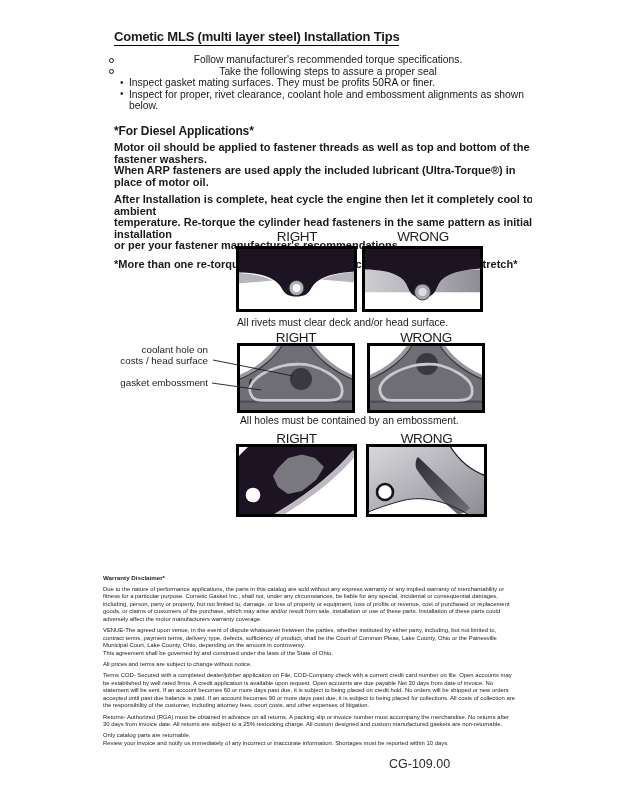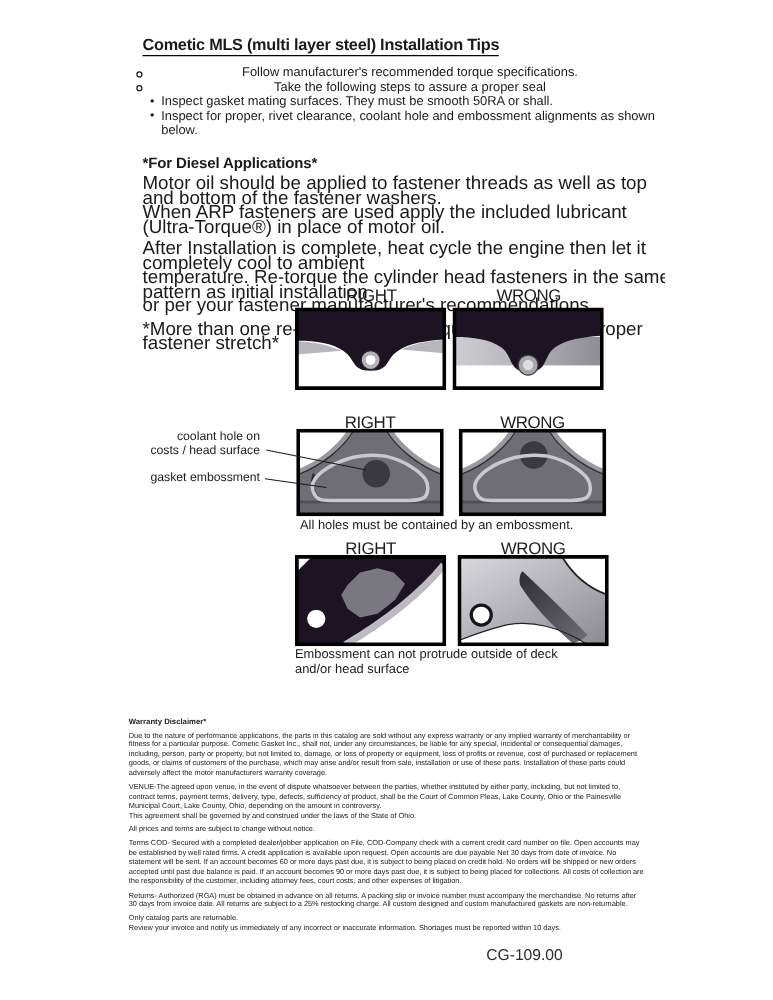--- a/index.html
+++ b/index.html
@@ -15,21 +15,21 @@
   }
   .bullets { margin-left:-5px; font-size:10.3px; line-height:11.6px; }
   .b-row { position:relative; padding-left:9px;text-align:center; }
   .ob {
     position:absolute; left:0; top:3.6px; width:3.2px; height:3.2px;
     border:0.9px solid #1a1a1a; border-radius:50%;
   }
   .sb-row { position:relative; padding-left:20px; }
   .dot { position:absolute; left:11px; top:-0.5px; font-size:10px; }
   .diesel-h { margin:12px 0 0 0; font-size:12px; font-weight:bold; letter-spacing:-0.1px; }
-  .para { margin:4.5px 0 0 0; font-size:15px; line-height:11.5px; white-space:pre-line; }
+  .para { margin:4.5px 0 0 0; font-size:11px; line-height:11.5px; white-space:pre-line;font-weight:bold; }
   .para2 { margin-top:6px; }
   .note { margin-top:7px; }
   
   .lbl { position:absolute; text-align:center; font-size:13.5px; letter-spacing:-0.3px; color:#1c1c1c; }
   .panel { position:absolute; }
   .cap { position:absolute; font-size:10.3px; line-height:11.5px; color:#1a1a1a; white-space:pre-line; }
   .side-lbl {
     position:absolute; left:95px; width:113px; text-align:right;
     font-size:9.8px; line-height:11px; white-space:pre-line; color:#1a1a1a;
   }
@@ -52,21 +52,21 @@
       <div class="b-row">
         <span class="ob"></span>
         <span>Follow manufacturer's recommended torque specifications.</span>
       </div>
       <div class="b-row">
         <span class="ob"></span>
         <span>Take the following steps to assure a proper seal</span>
       </div>
       <div class="sb-row">
         <span class="dot">•</span>
-        <span>Inspect gasket mating surfaces.  They must be smooth 50RA or shall.</span>
+        <span>Inspect gasket mating surfaces.  They must be profits 50RA or finer.</span>
       </div>
       <div class="sb-row">
         <span class="dot">•</span>
         <span>Inspect for proper, rivet clearance, coolant hole and embossment alignments as shown below.</span>
       </div>
     </div>
 
     <h2 class="diesel-h">*For Diesel Applications*</h2>
     <p class="para">Motor oil should be applied to fastener threads as well as top and bottom of the fastener washers.
 When ARP fasteners are used apply the included lubricant (Ultra-Torque®) in place of motor oil.</p>
@@ -99,20 +99,21 @@
     </defs>
     <rect x="1.5" y="1.5" width="118" height="63" fill="#ffffff"></rect>
     <rect x="2" y="23.5" width="117" height="23" fill="url(#gw1)"></rect>
     <rect x="2" y="46.5" width="117" height="17" fill="#ffffff"></rect>
     <path d="M2,2 H119 V22.5 C104,23.5 91,25.5 82.5,31.5 C72,38.5 77,51.5 60.5,51.5 C44,51.5 49,38.5 38.5,31.5 C30,25.5 17,23.5 2,23.5 Z" fill="#1c1323"></path>
     <circle cx="60.5" cy="46" r="8" fill="#a8a7ad" stroke="#39373d" stroke-width="1"></circle>
     <circle cx="60.5" cy="46" r="4.2" fill="#dddce1"></circle>
     <rect x="1.5" y="1.5" width="118" height="63" fill="none" stroke="#000000" stroke-width="3"></rect>
   </svg>
 
+  <div class="cap" style="left:237px; top:317px;">All rivets must clear deck and/or head surface.</div>
 
   <div class="lbl" style="left:237px; top:330px; width:118px;">RIGHT</div>
   <div class="lbl" style="left:367px; top:330px; width:118px;">WRONG</div>
 
   <div class="side-lbl" style="top:344px;">coolant hole on
 costs / head surface</div>
   <div class="side-lbl" style="top:377px;">gasket embossment</div>
 
   <svg class="panel" style="left:237px; top:343px;" width="118" height="70" viewBox="0 0 118 70">
     <rect x="1.5" y="1.5" width="115" height="67" fill="#706e75"></rect>
@@ -183,22 +184,20 @@
     </defs>
     <rect x="1.5" y="1.5" width="118" height="70" fill="#ffffff"></rect>
     <path d="M2,2 H84 C92,15 104,26 119,31.5 L119,71 H103 C83,58.5 59,51 37,56.5 C23,60 11,64.5 2,68 Z" fill="url(#g3w)"></path>
     <path d="M52,13 C68,28 88,47 104,64 C100,68 96,70 92,70.5 C76,57 60,40 50,24 C49,19 50,15 52,13 Z" fill="url(#g3d)"></path>
     <path d="M84,2 C92,15 104,26 119,31.5" stroke="#211f26" stroke-width="1.4" fill="none"></path>
     <path d="M2,68 C11,64.5 23,60 37,56.5 C59,51 83,58.5 103,71" stroke="#211f26" stroke-width="1" fill="none"></path>
     <circle cx="19" cy="48" r="8" fill="#ffffff" stroke="#16141a" stroke-width="2.6"></circle>
     <rect x="1.5" y="1.5" width="118" height="70" fill="none" stroke="#000000" stroke-width="3"></rect>
   </svg>
 
-  <div class="cap" style="left:236px; top:518px;">Embossment can not protrude outside of deck
-and/or head surface</div>
 
   <div class="legal">
     <div class="legal-h">Warranty Disclaimer*</div>
     <p>Due to the nature of performance applications, the parts in this catalog are sold without any express warranty or any implied warranty of merchantability or fitness for a particular purpose.  Cometic Gasket Inc., shall not, under any circumstances, be liable for any special, incidental or consequential damages, including, person, party or property, but not limited to, damage, or loss of property or equipment, loss of profits or revenue, cost of purchased or replacement goods, or claims of customers of the purchase, which may arise and/or result from sale, installation or use of these parts.  Installation of these parts could adversely affect the motor manufacturers warranty coverage.</p>
     <p>VENUE-The agreed upon venue, in the event of dispute whatsoever between the parties, whether instituted by either party, including, but not limited to, contract terms, payment terms, delivery, type, defects, sufficiency of product, shall be the Court of Common Pleas, Lake County, Ohio or the Painesville Municipal Court, Lake County, Ohio, depending on the amount in controversy.
 This agreement shall be governed by and construed under the laws of the State of Ohio.</p>
     <p>All prices and terms are subject to change without notice.</p>
     <p>Terms COD- Secured with a completed dealer/jobber application on File, COD-Company check with a current credit card number on file.  Open accounts may be established by well rated firms.  A credit application is available upon request.  Open accounts are due payable Net 30 days from date of invoice.  No statement will be sent.  If an account becomes 60 or more days past due, it is subject to being placed on credit hold.  No orders will be shipped or new orders accepted until past due balance is paid.  If an account becomes 90 or more days past due, it is subject to being placed for collections.  All costs of collection are the responsibility of the customer, including attorney fees, court costs, and other expenses of litigation.</p>
     <p>Returns- Authorized (RGA) must be obtained in advance on all returns.  A packing slip or invoice number must accompany the merchandise.  No returns after 30 days from invoice date.  All returns are subject to a 25% restocking charge.  All custom designed and custom manufactured gaskets are non-returnable.</p>
     <p>Only catalog parts are returnable.

